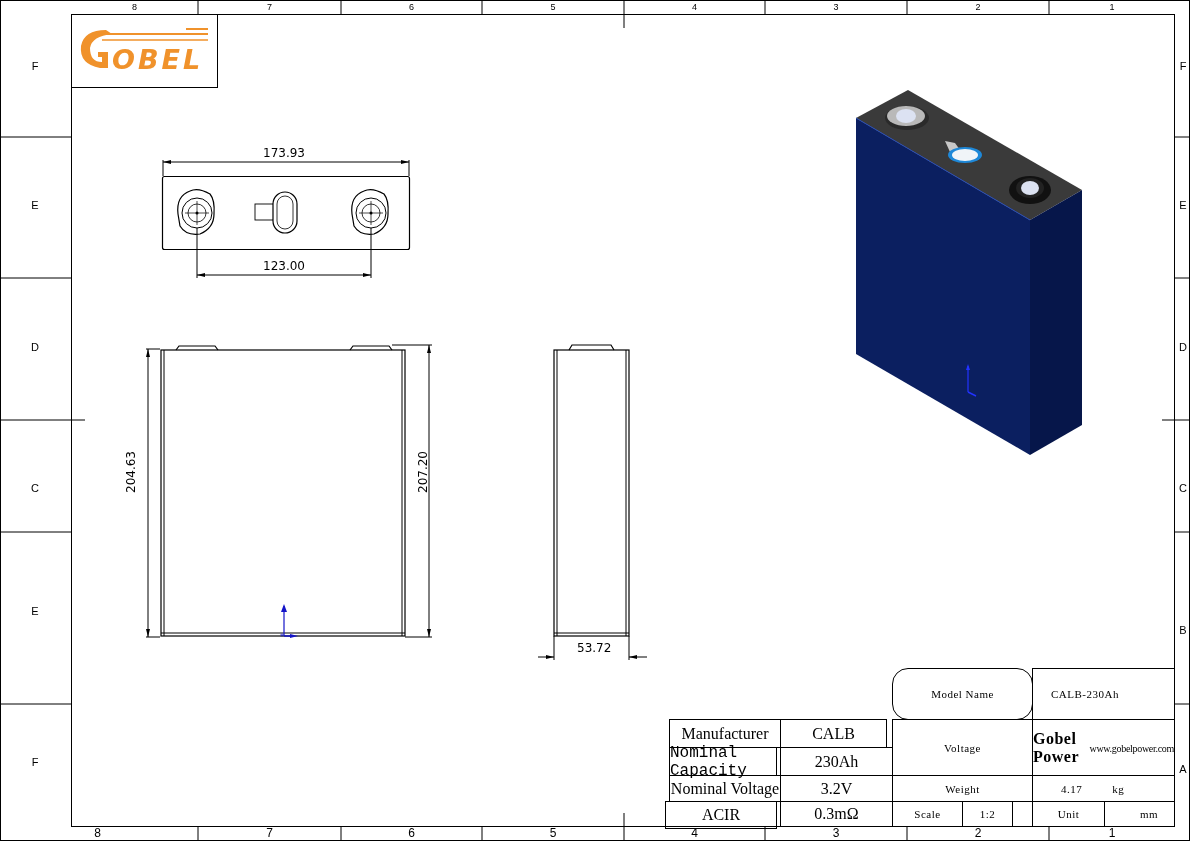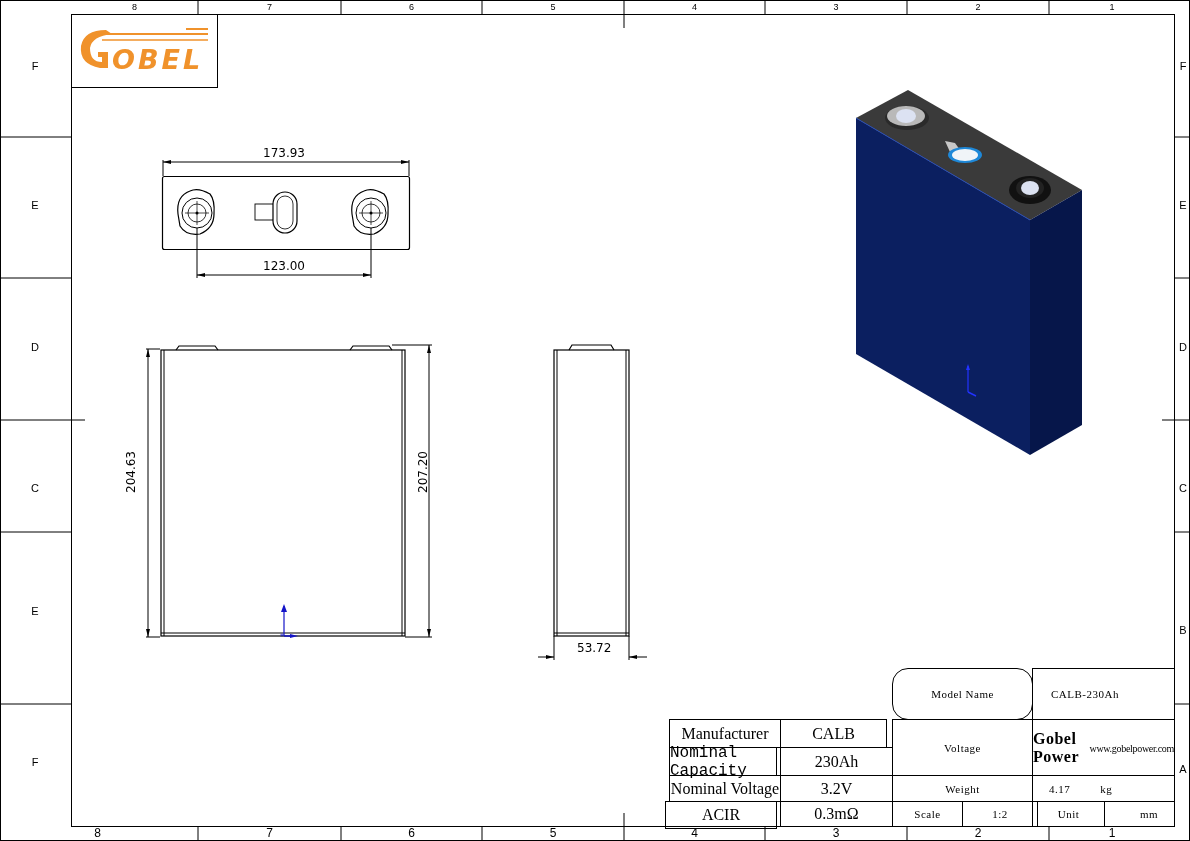--- a/index.html
+++ b/index.html
@@ -209,27 +209,27 @@
 <div class="tb" style="left:892px;top:668px;width:141px;height:52px;border-radius:16px;">Model Name</div>
 <div class="tb" style="left:1032px;top:668px;width:143px;height:52px;justify-content:flex-start;padding-left:18px;">CALB-230Ah</div>
 
 <div class="tb" style="left:892px;top:719px;width:141px;height:57px;">Voltage</div>
 <div class="tb" style="left:1032px;top:719px;width:143px;height:57px;flex-direction:row;">
   <span style="font-family:'Liberation Serif',serif;font-weight:bold;font-size:16px;letter-spacing:0.5px;">Gobel Power</span>
   <span style="font-family:'Liberation Serif',serif;font-size:10px;letter-spacing:-0.3px;margin-top:2px;">www.gobelpower.com</span>
 </div>
 
 <div class="tb" style="left:892px;top:775px;width:141px;height:27px;">Weight</div>
-<div class="tb" style="left:1032px;top:775px;width:143px;height:27px;justify-content:flex-start;padding-left:16px;">
+<div class="tb" style="left:1032px;top:775px;width:143px;height:27px;justify-content:flex-start;padding-left:28px;">
   <span>4.17</span>
   <span style="margin-left:30px;">kg</span>
 </div>
 
 <div class="tb" style="left:892px;top:801px;width:71px;height:26px;">Scale</div>
-<div class="tb" style="left:962px;top:801px;width:76px;height:26px;">1:2</div>
+<div class="tb" style="left:962px;top:801px;width:51px;height:26px;">1:2</div>
 <div class="tb" style="left:1032px;top:801px;width:73px;height:26px;">Unit</div>
 <div class="tb" style="left:1104px;top:801px;width:71px;height:26px;padding-left:19px;">mm</div>
 
 <div class="tb small" style="left:669px;top:719px;width:112px;height:29px;">Manufacturer</div>
 <div class="tb small" style="left:780px;top:719px;width:107px;height:29px;">CALB</div>
 <div class="tb small" style="left:669px;top:747px;width:108px;height:29px;font-family:Liberation Mono, monospace;">Nominal Capacity</div>
 <div class="tb small" style="left:780px;top:747px;width:113px;height:29px;">230Ah</div>
 <div class="tb small" style="left:669px;top:775px;width:112px;height:27px;">Nominal Voltage</div>
 <div class="tb small" style="left:780px;top:775px;width:113px;height:27px;">3.2V</div>
 <div class="tb small" style="left:665px;top:801px;width:112px;height:28px;">ACIR</div>

